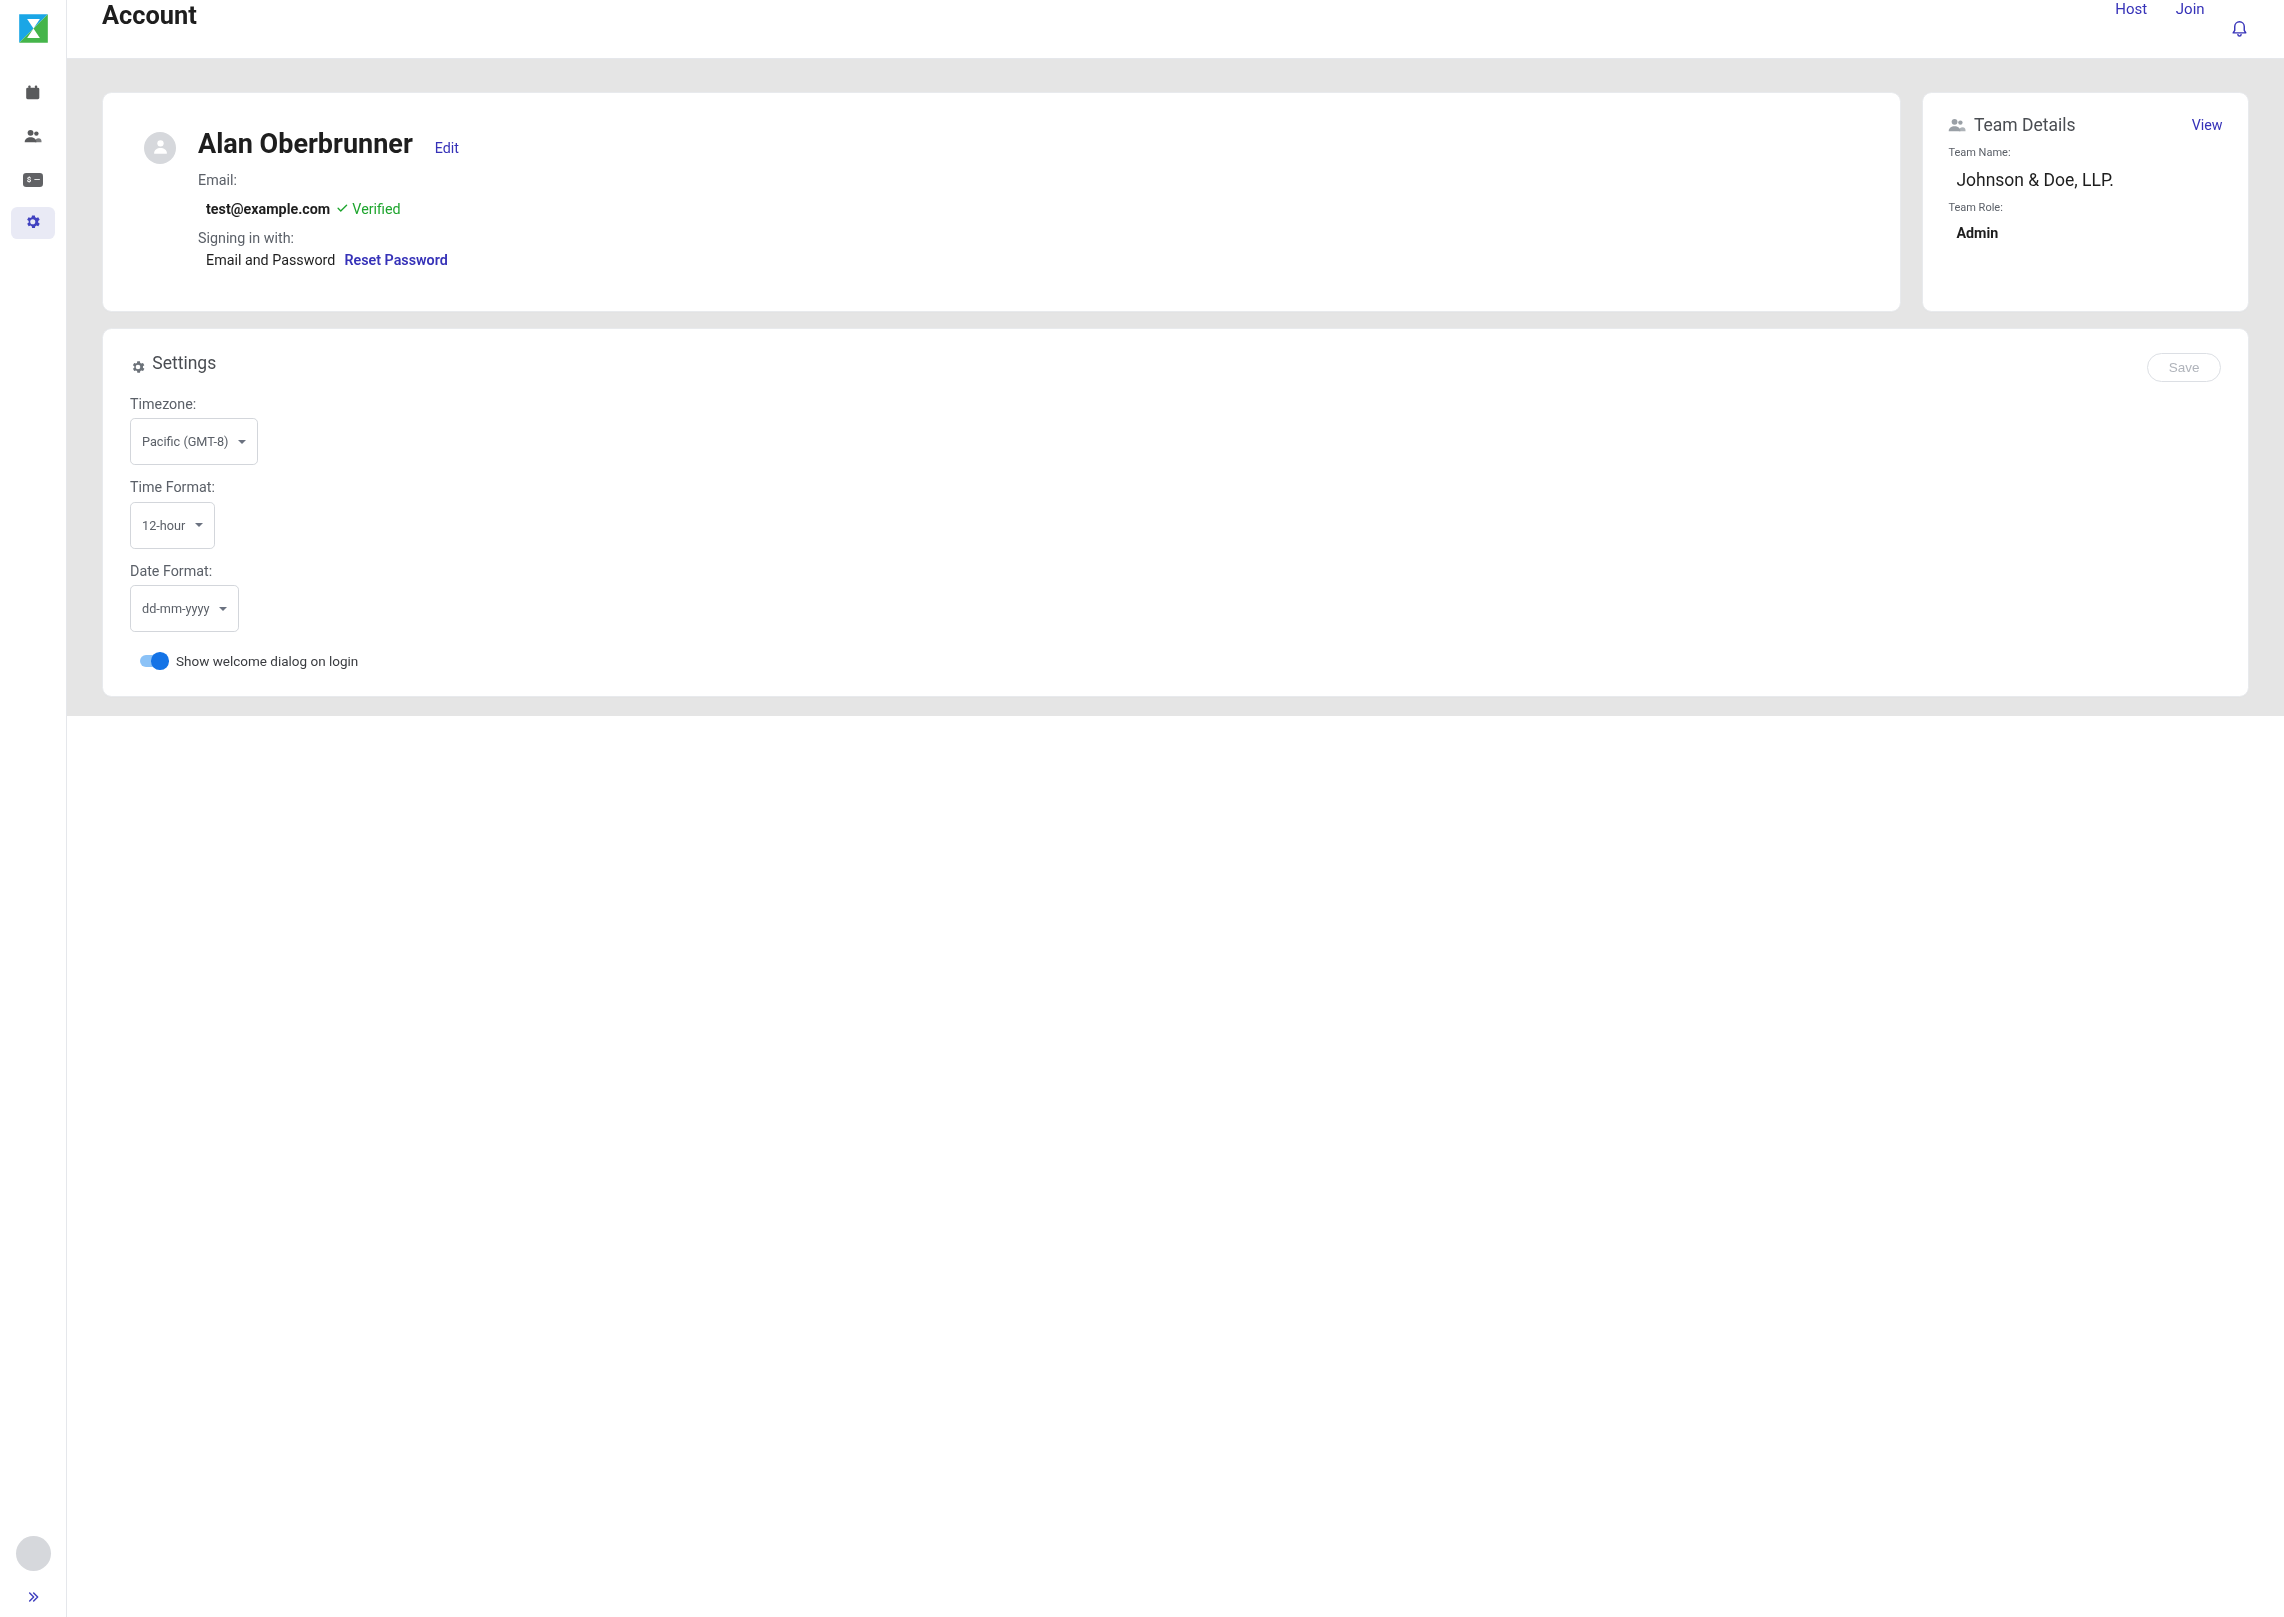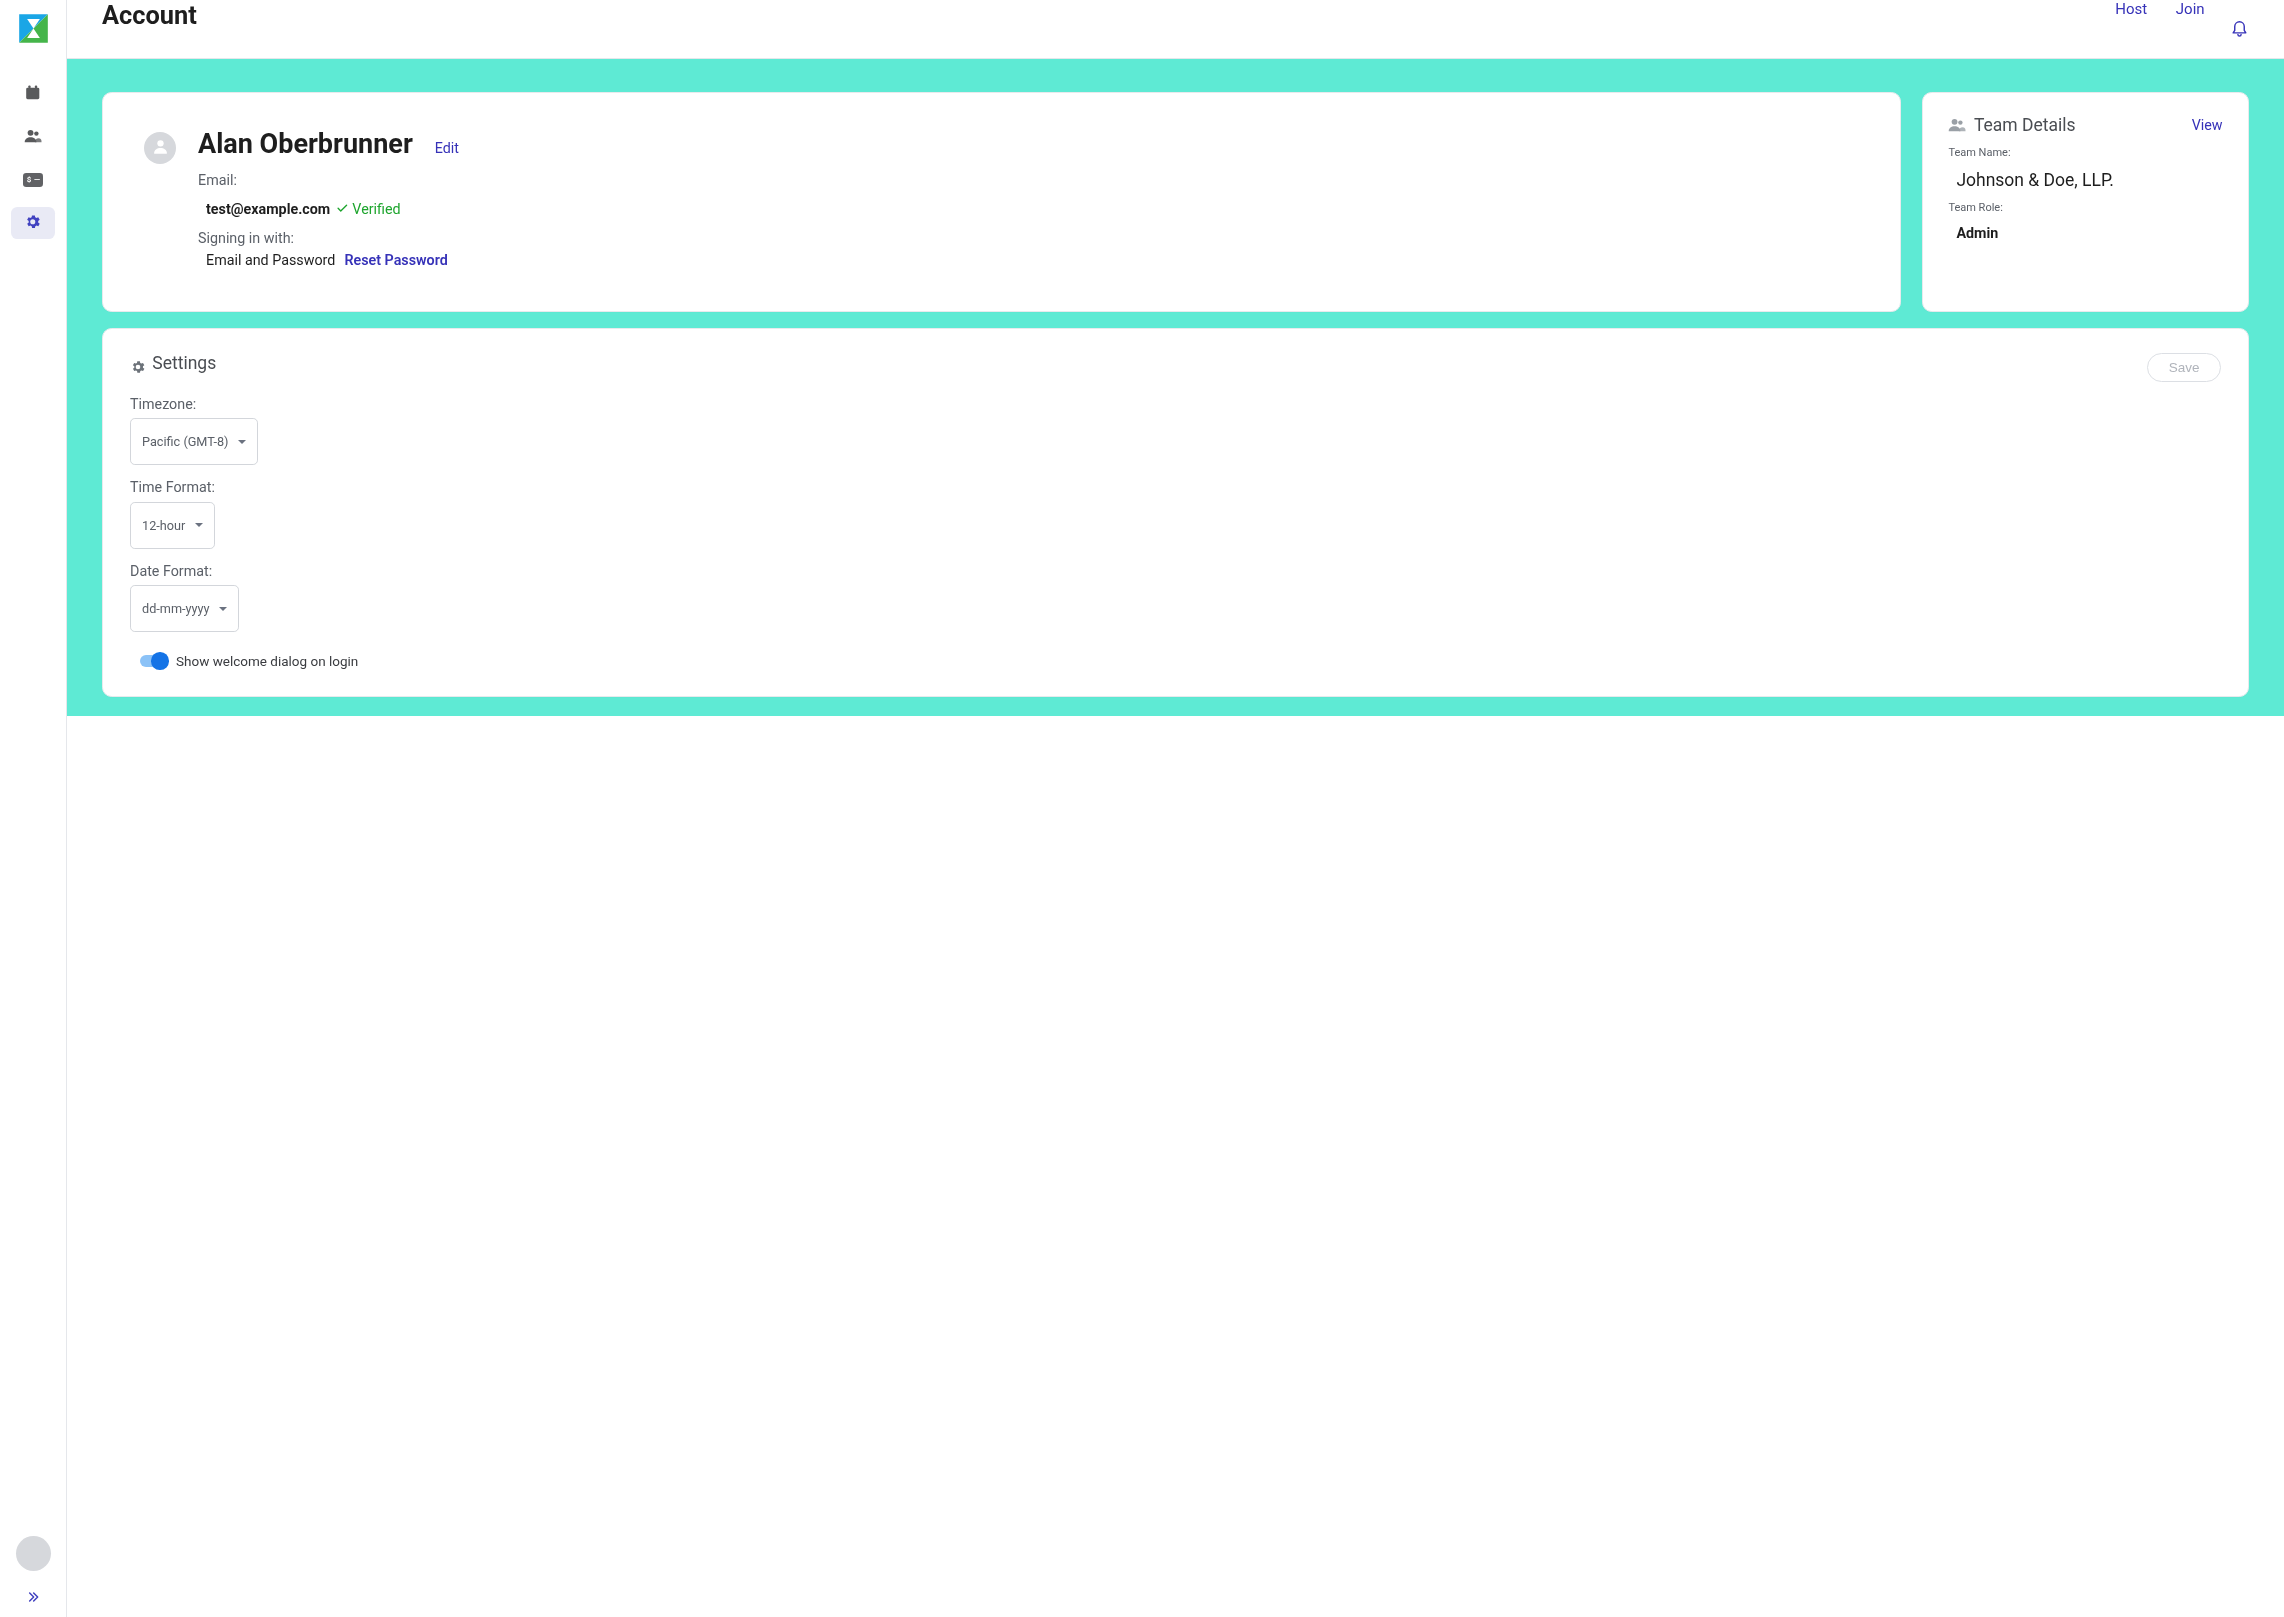--- a/index.html
+++ b/index.html
@@ -82,21 +82,21 @@
   .topbar-spacer { flex: 1; }
   .top-link {
     color: var(--link); font-size: 15px;
     text-decoration: none; margin-left: 28.6px;
     cursor: pointer;
   }
   .bell { color: var(--link); margin-left: 25.4px; cursor: pointer; display:flex; align-items:center; }
   .bell svg { width: 19px; height: 20.6px; }
 
   .content {
-    background: #5eead4;
+    background: #e5e5e5;
     padding: 33px 35px 19px 35px;
   }
   .row1 { display: flex; gap: 20.6px; align-items: stretch; }
   .card {
     background: #fff;
     border: 0.8px solid var(--card-border);
     border-radius: 9.5px;
     box-shadow: 0 0.8px 0.8px rgba(0,0,0,0.01);
   }
   .card-profile {

